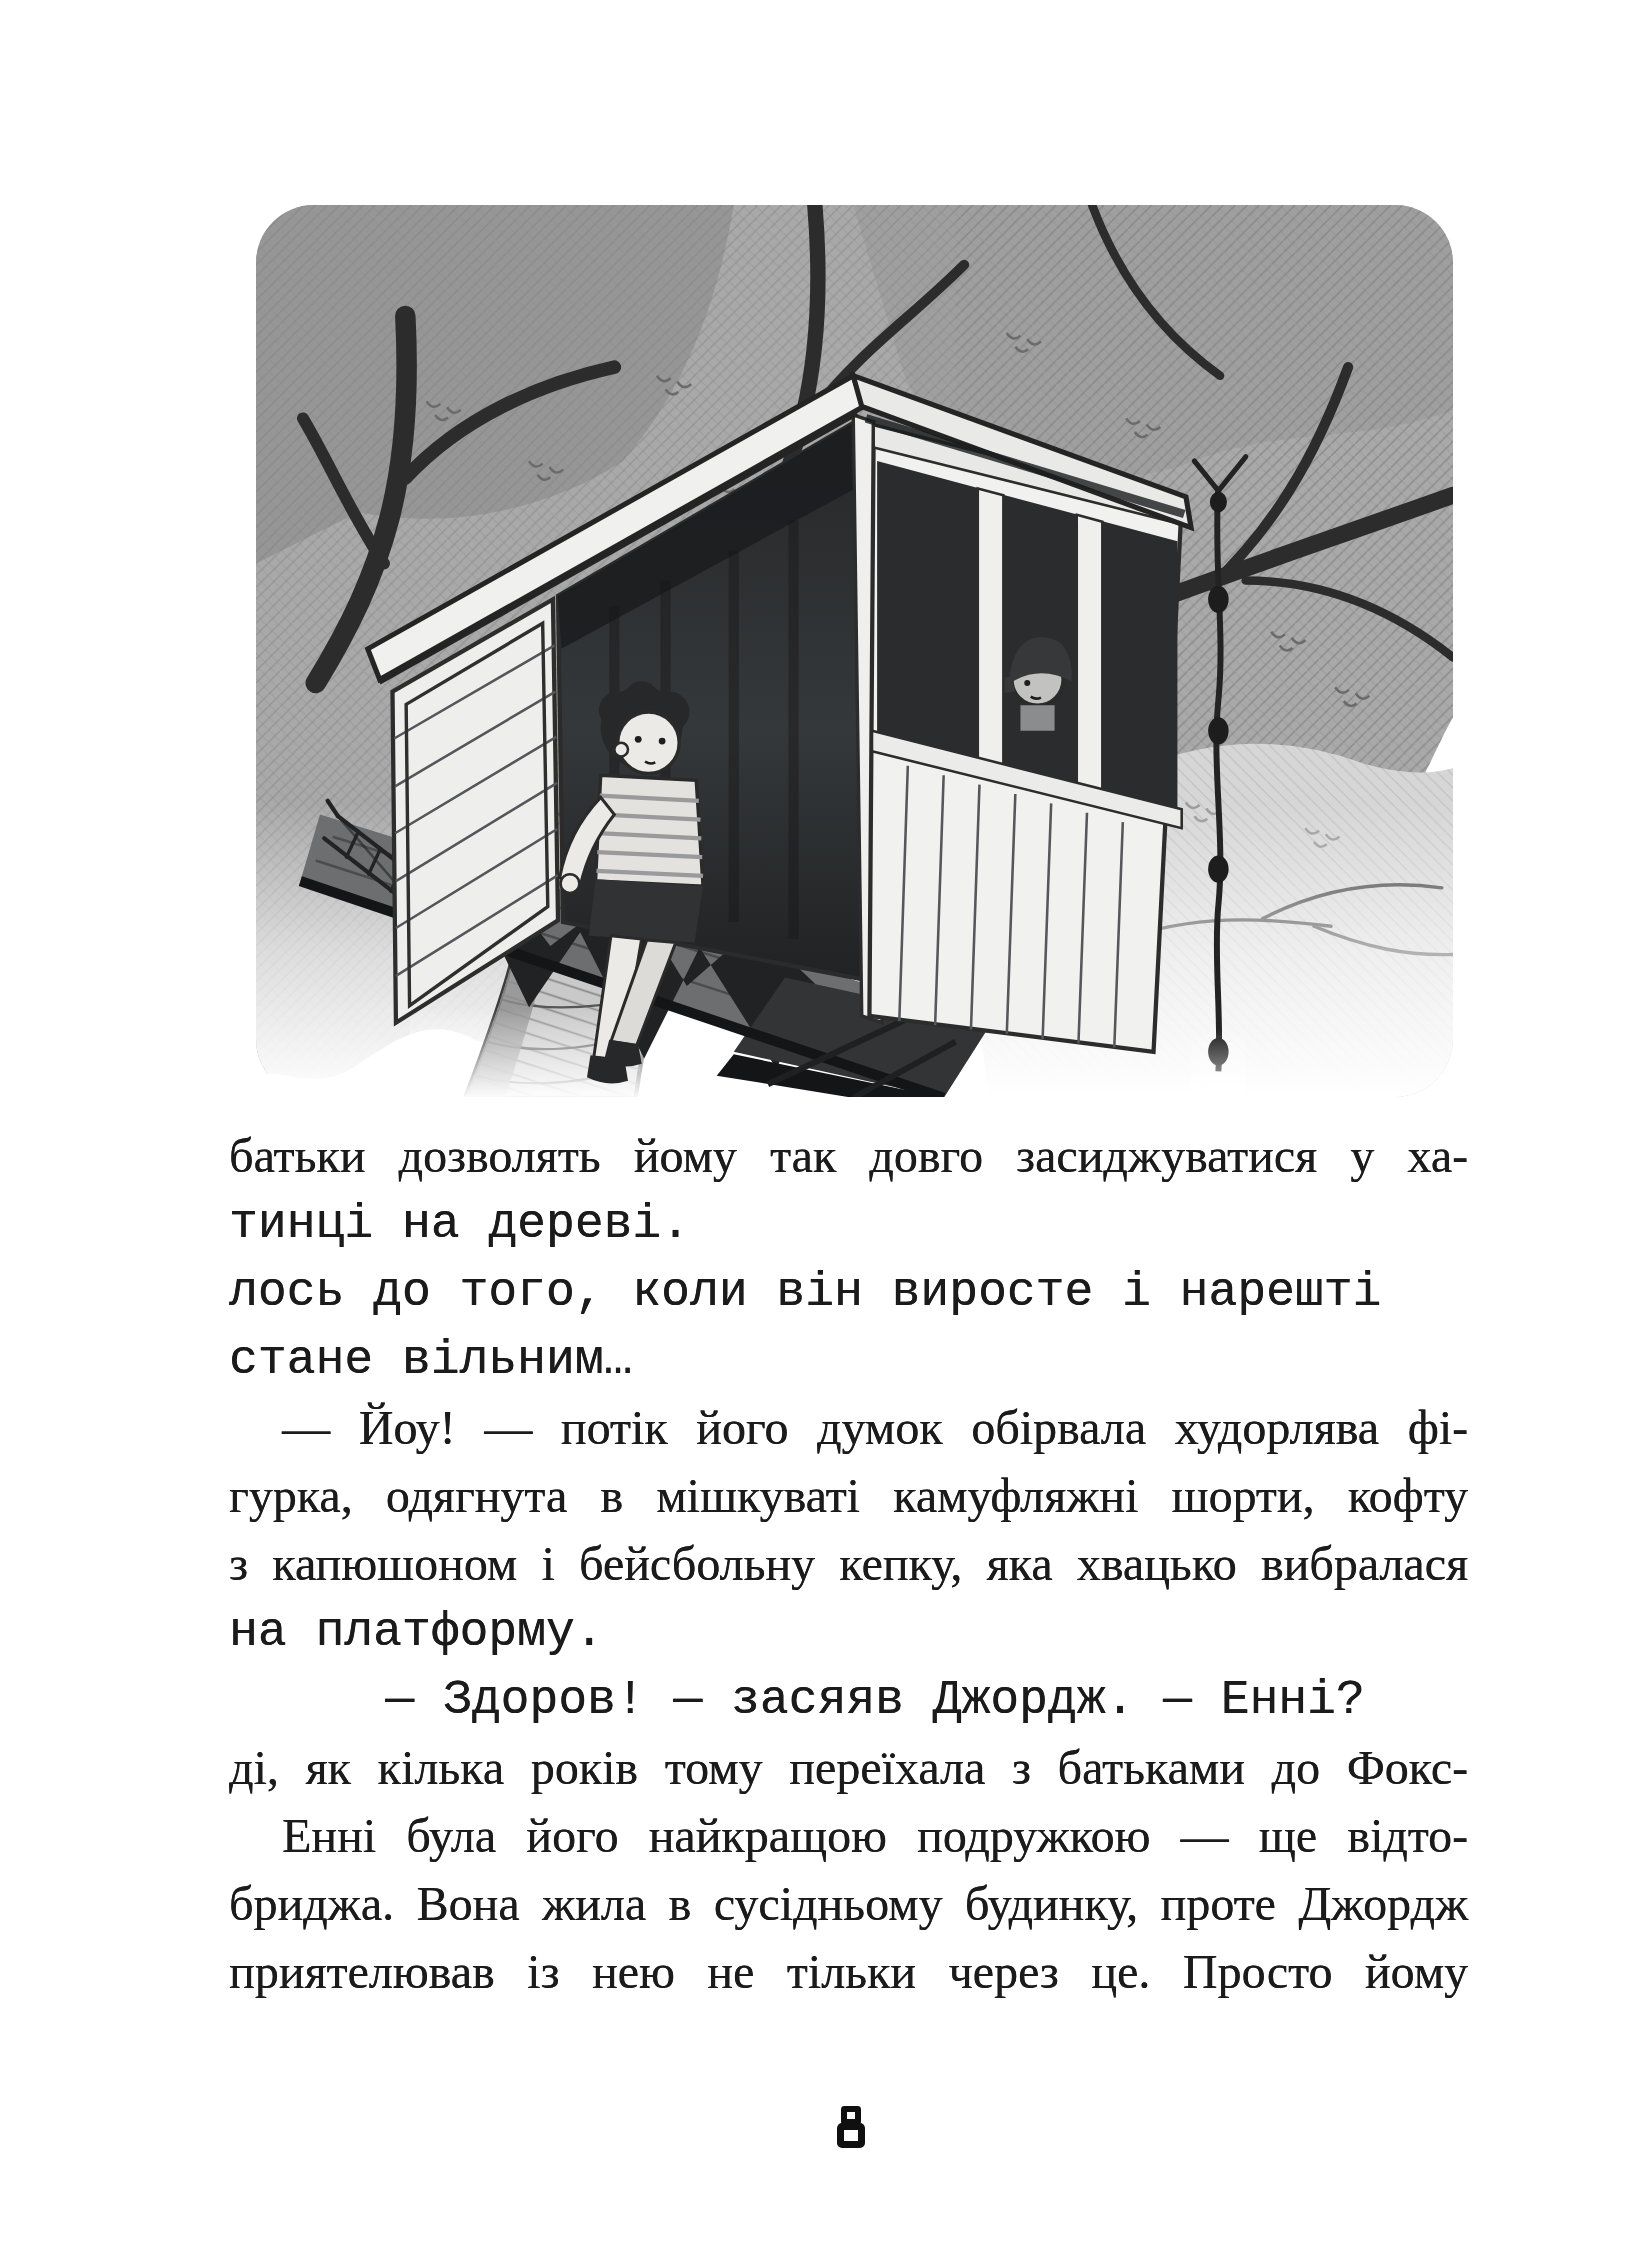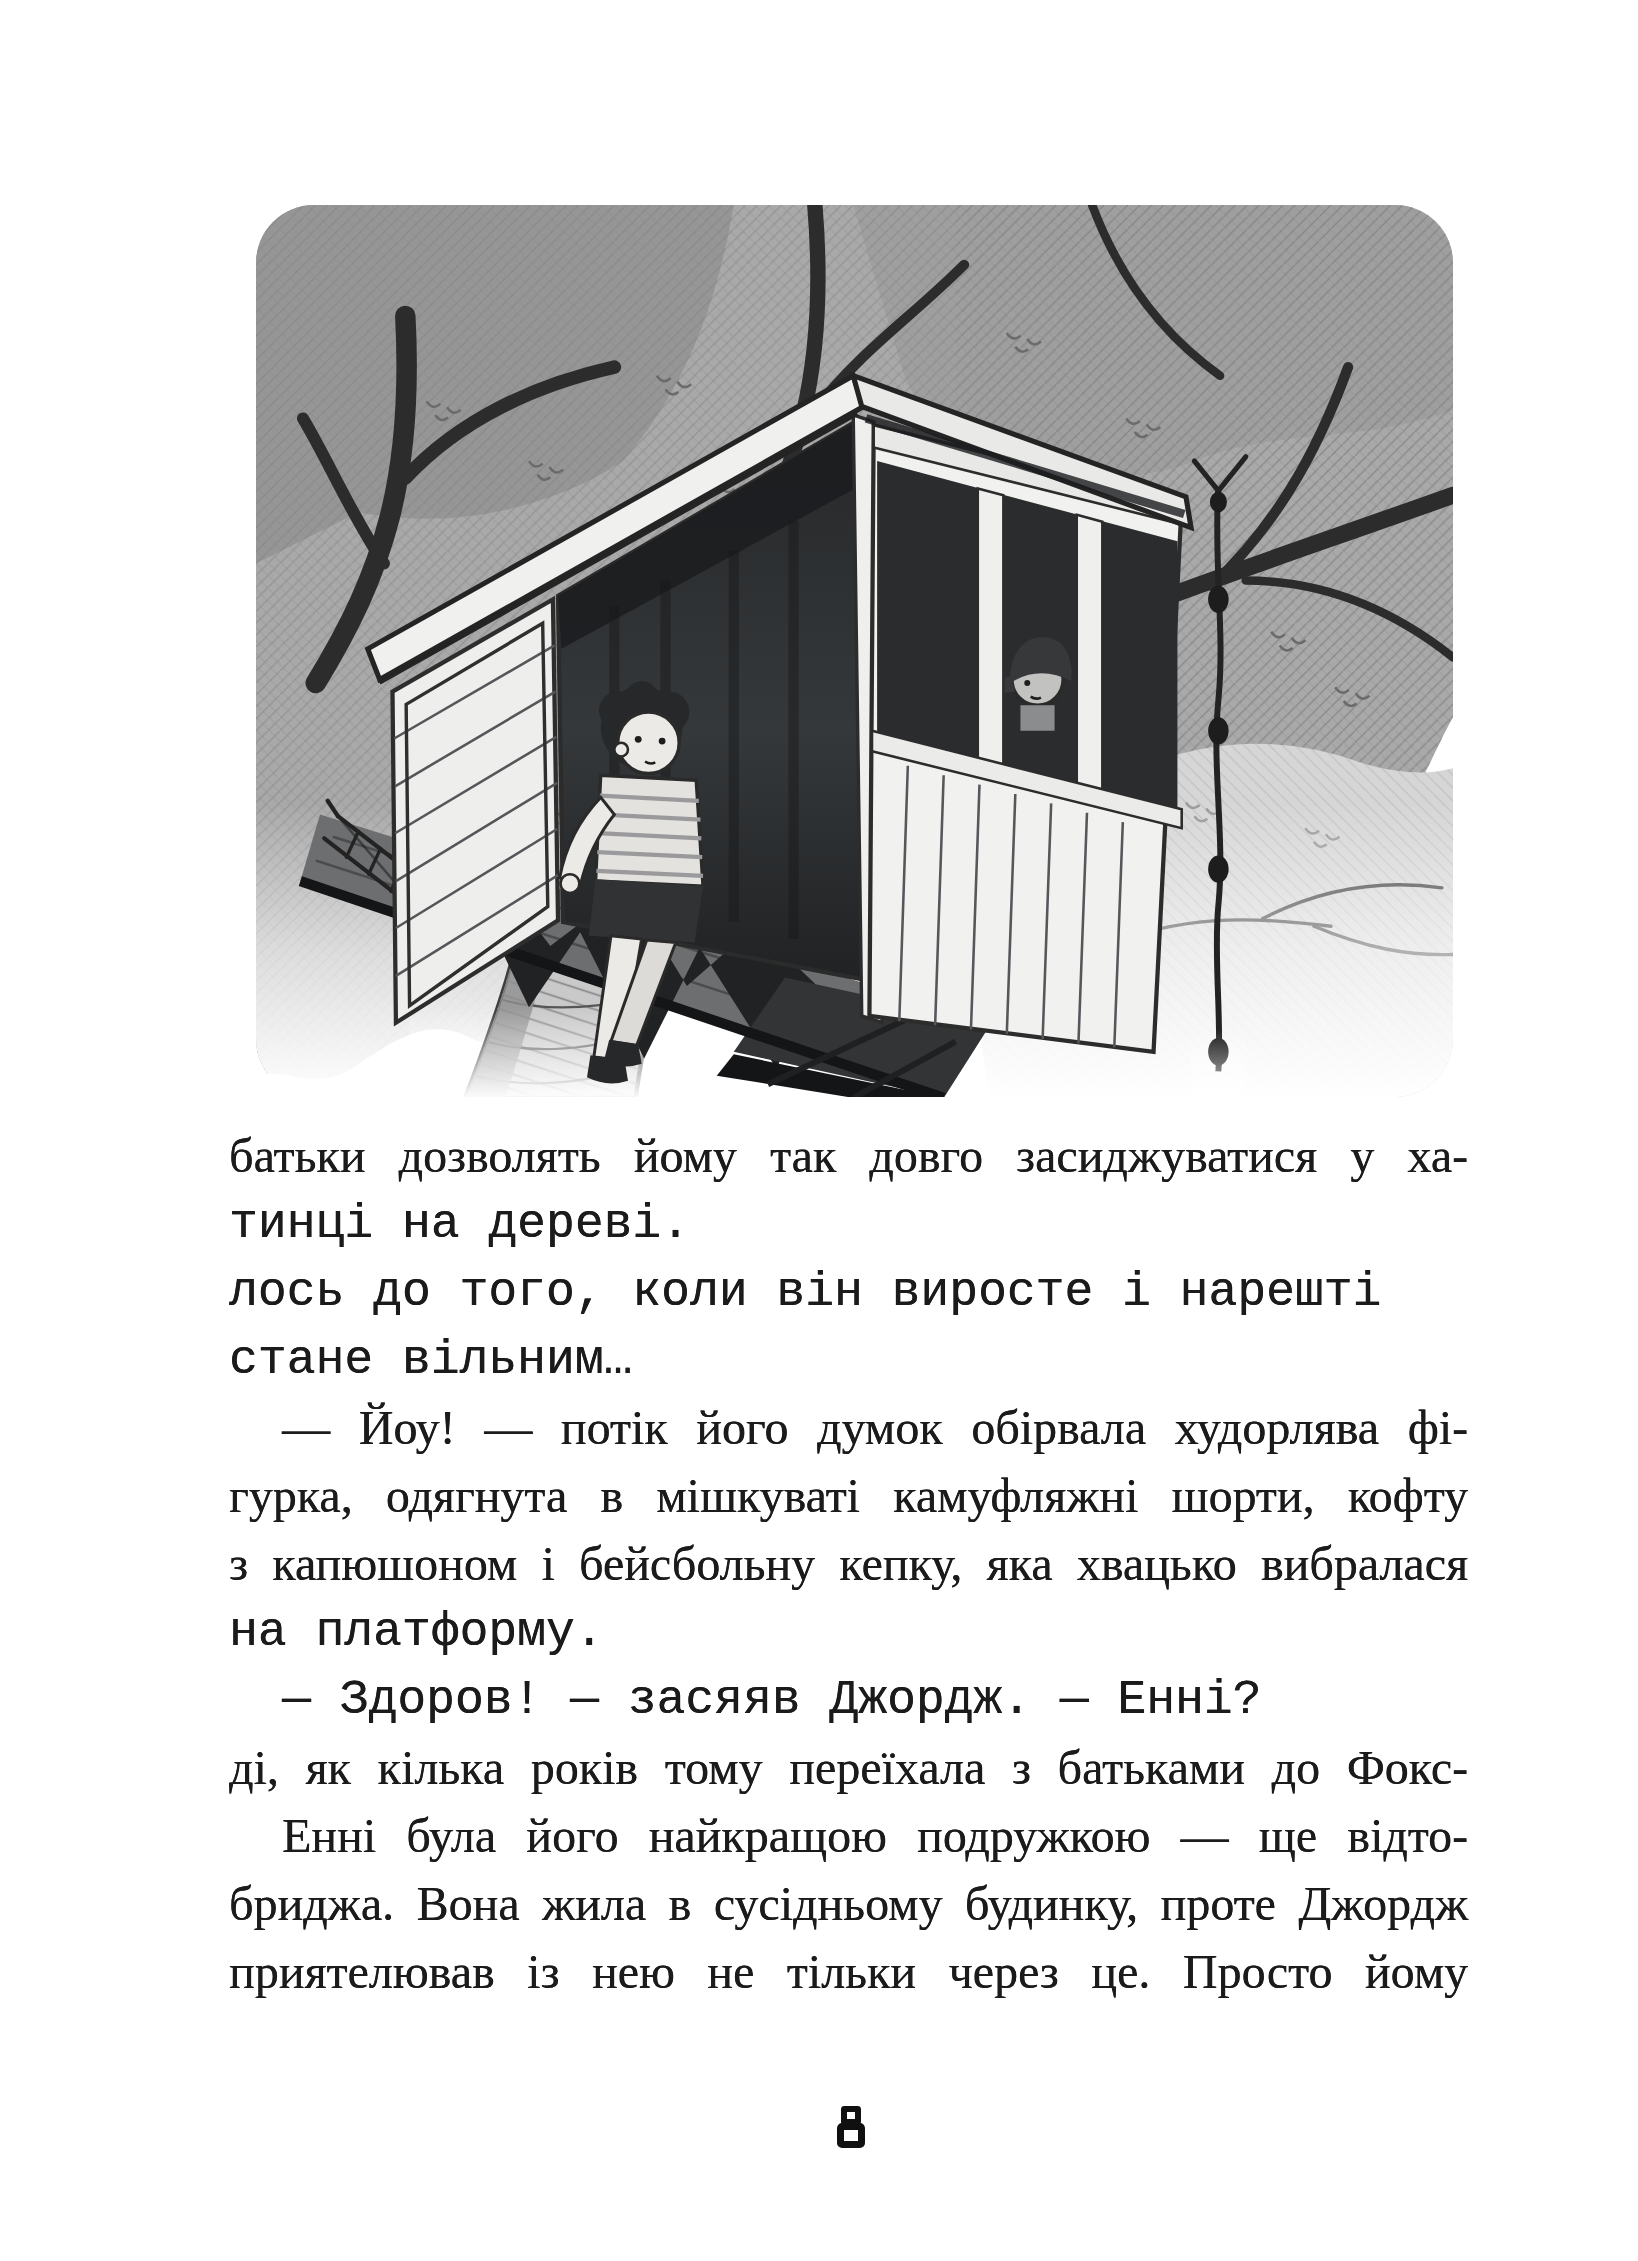--- a/index.html
+++ b/index.html
@@ -14,21 +14,21 @@
   .illus svg{display:block;width:100%;height:100%;}
   .text-block{
     position:absolute;left:229px;top:1102px;width:1239px;
     color:#1b1b1b;font-size:48px;line-height:68px;
     text-shadow:0.3px 0 currentColor;
     margin-top:20px;
   }
   .line{width:100%;}
   .line.just{text-align:justify;text-align-last:justify;}
   .line.last{text-align:left;font-family:Liberation Mono, monospace;}
-  .line.indent{text-indent:53px;}
+  .line.indent{text-indent:53px;text-align:center;}
   .pagenum{
     position:absolute;top:2106px;left:832px;width:38px;height:48px;
   }
   .p8top{width:8.5px;height:6.8px;border:6.8px solid #101010;border-radius:3.4px;margin:0 auto;}
   .p8bot{width:14.5px;height:11px;border:7.7px solid #101010;border-radius:5.1px;margin:-1.7px auto 0;}
 </style>
 </head>
 <body>
 
 <div class="page">

